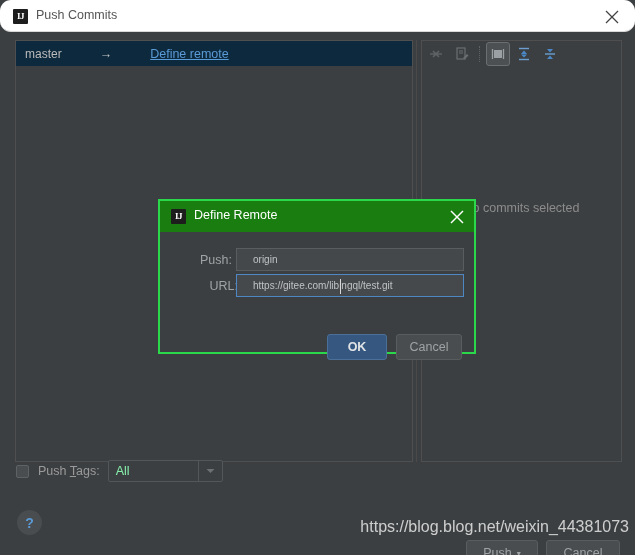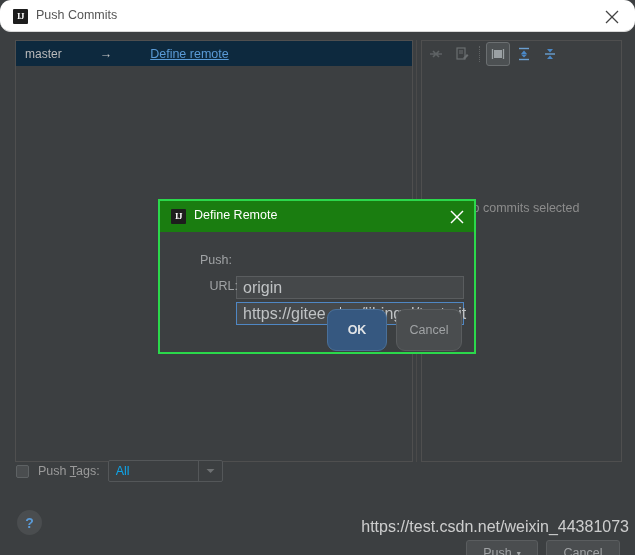--- a/index.html
+++ b/index.html
@@ -203,21 +203,21 @@
     border: 1px solid #545759;
     border-radius: 2px;
     background: #3c3f41;
     display: flex;
     align-items: center;
     box-sizing: border-box;
     position: relative;
   }
   #tags-combo-value {
     padding-left: 7px;
-    color: #0ea5e9;
+    color: #86efac;
     font-size: 12.5px;
   }
   #tags-combo-arrow {
     position: absolute;
     right: 0; top: 0;
     width: 23px; height: 20px;
     border-left: 1px solid #545759;
     display: flex;
     align-items: center;
     justify-content: center;
@@ -321,24 +321,23 @@
   #name-label { left: 10px; top: 21px; width: 62px; }
   #url-label  { left: 16px; top: 47px; width: 62px; }
 
   .field-input {
     position: absolute;
     height: 23px;
     background: #45484a;
     box-sizing: border-box;
     display: flex;
     align-items: center;
-    padding-left: 6px;
-    font-size: 16px;
+    padding-left: 16px;
+    font-size: 10px;
     color: #c0c3c5;
-    margin-top: 28px;
   }
   #name-input {
     left: 76px; top: 16px;
     width: 228px;
     border: 1px solid #5a5d5f;
   }
   #url-input {
     left: 76px; top: 42px;
     width: 228px;
     border: 1px solid #4f87c4;
@@ -347,28 +346,29 @@
   }
   #url-caret {
     position: absolute;
     left: 103px; top: 4px;
     width: 1px; height: 15px;
     background: #d8d8d8;
   }
 
   .modal-btn {
     position: absolute;
-    height: 42px;
-    border-radius: 9px;
+    height: 26px;
+    border-radius: 3px;
     display: flex;
     align-items: center;
     justify-content: center;
     font-size: 12.5px;
     box-sizing: border-box;
     cursor: pointer;
+    margin-top: 25px;
   }
   #ok-button {
     left: 167px; top: 77px;
     width: 60px;
     background: #365880;
     border: 1px solid #4a7099;
     color: #e2e4e6;
     font-weight: bold;
   }
   #cancel-button-modal {
@@ -494,15 +494,15 @@
       <div id="url-input" class="field-input">
         <span>https://gitee.com/libingql/test.git</span>
         <span id="url-caret"></span>
       </div>
 
       <div id="ok-button" class="modal-btn">OK</div>
       <div id="cancel-button-modal" class="modal-btn">Cancel</div>
     </div>
   </div>
 
-  <div id="watermark">https://test.csdn.net/weixin_44381073</div>
+  <div id="watermark">https://blog.blog.net/weixin_44381073</div>
 
 </div>
 
 </body></html>

